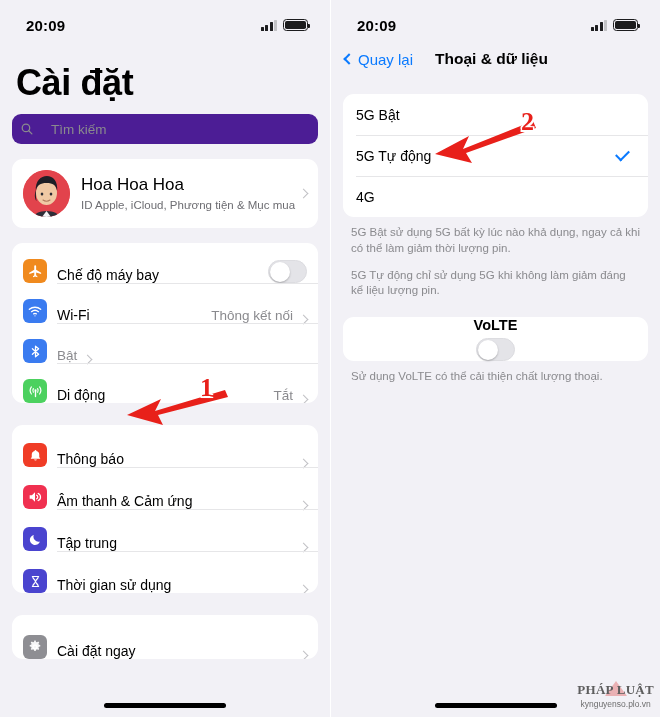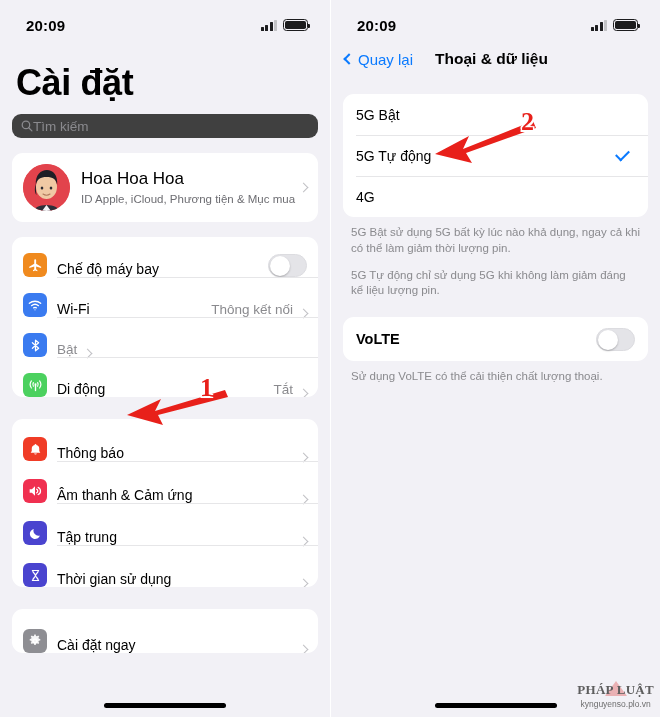--- a/index.html
+++ b/index.html
@@ -44,23 +44,23 @@
     width:2px; height:4px; background:#1c1c1e; border-radius:0 1px 1px 0;
   }
   .batt > span { display:block; height:100%; width:100%; background:#1c1c1e; border-radius:1.8px; }
 
   
   .big-title {
     font-size: 36px; font-weight: bold; color: #000;
     padding: 22px 16px 10px 16px; letter-spacing: -.4px;
   }
   .searchbar {
-    margin: 0 12px; height: 24px; background: #404040;
+    margin: 0 12px; height: 30px; background: #4c1d95;
     border-radius: 9px; display: flex; align-items: center;
-    padding: 0 9px; gap: 0;
+    padding: 0 9px; gap: 18px;
   }
   .searchbar .mag { width: 12px; height: 12px; flex: none; }
   .searchbar .ph { font-size: 13.5px; color: #8a8a8e; }
 
   .group {
     margin: 15px 12px 0 12px; background: #fff;
     border-radius: 11px; overflow: hidden;
   }
   .row {
     display: flex; align-items: flex-end;
@@ -136,21 +136,21 @@
     width: 13px; height: 8px; border-left: 2px solid #0a7aff;
     border-bottom: 2px solid #0a7aff; transform: rotate(-45deg);
     margin-right: 6px; margin-top: -4px;
   }
   .footnote {
     font-size: 11.5px; color: #8a8a8e; line-height: 1.37;
     padding: 8px 20px 0 20px;
   }
   .footnote.second { padding-top: 11px; }
   .volte-group { margin: 18px 12px 0 12px; background:#fff; border-radius:11px; }
-  .volte-row { min-height: 44px; display:flex; align-items:center; padding: 0 13px; }
+  .volte-row { min-height: 44px; display:flex; align-items:center; padding: 0 13px; flex-direction: column; }
   .volte-label { font-size: 14.5px; font-weight: bold; color:#000; flex:1; }
 
   
   .home-ind {
     position: absolute; bottom: 9px; left: 50%; transform: translateX(-50%);
     width: 122px; height: 5px; border-radius: 3px; background: #000;
   }
 
   
   .anno { position: absolute; pointer-events: none; }

